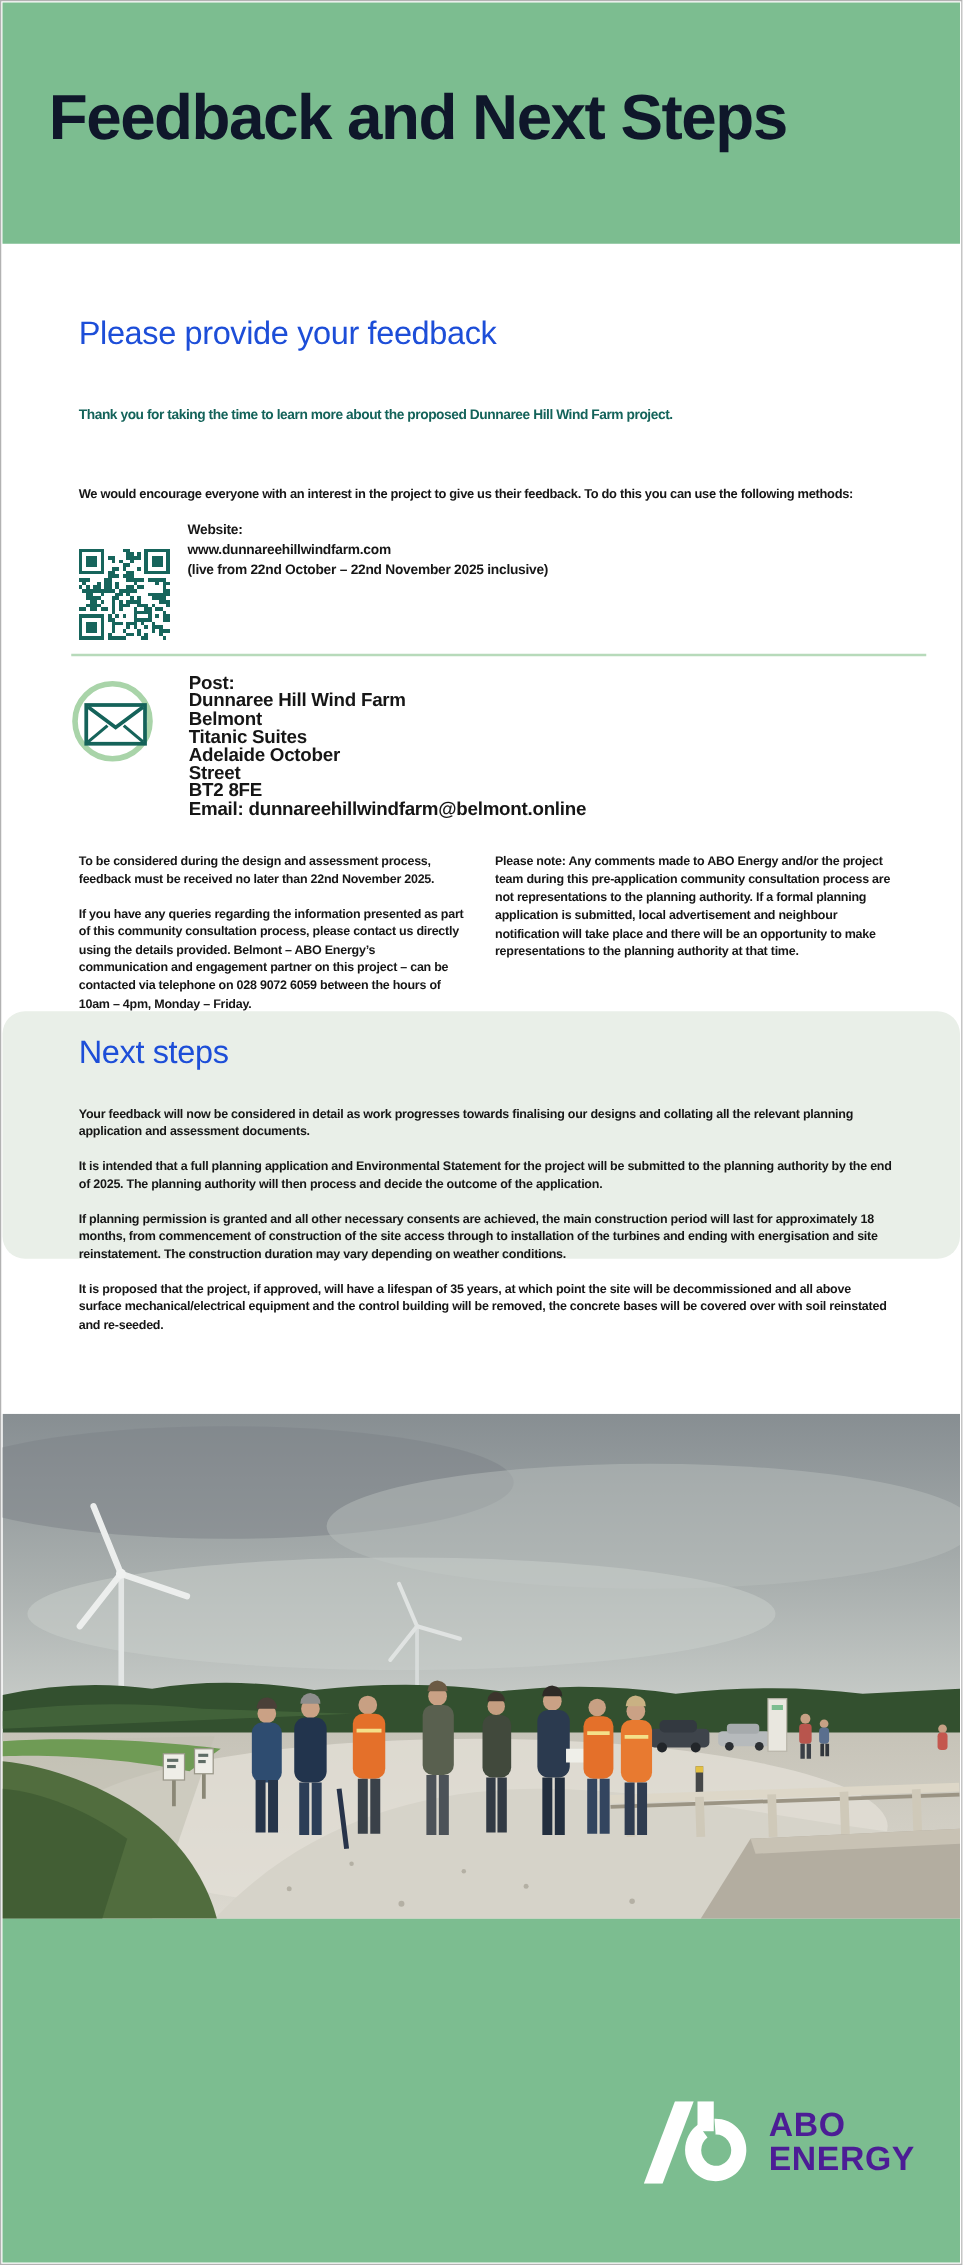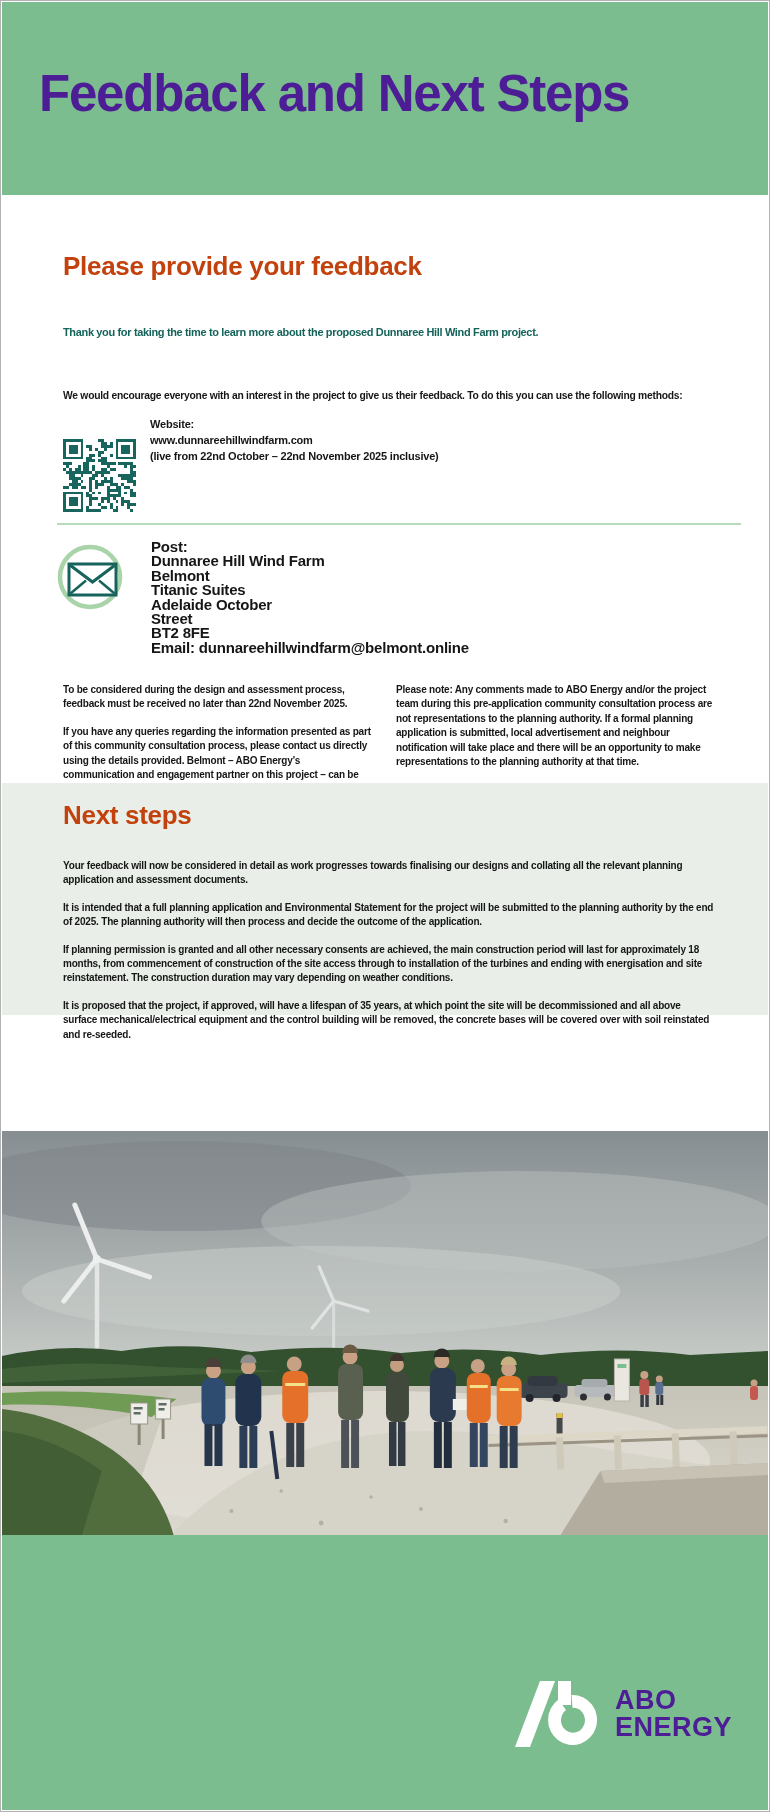--- a/index.html
+++ b/index.html
@@ -4,44 +4,44 @@
 <style>
   html,body{margin:0;padding:0;background:#e8e8e8;}
   .page{
     position:relative;width:770px;height:1812px;margin:0 auto;
     background:#ffffff;border:1px solid #b2b2b2;box-sizing:border-box;
     font-family:"Liberation Sans",sans-serif;overflow:hidden;
   }
   
   .header{position:absolute;top:1px;left:1px;right:1px;height:193px;background:#7cbd90;}
   .header h1{
-    position:absolute;left:37px;top:62px;margin:0;color:#4c1d95;
+    position:absolute;left:37px;top:62px;margin:0;color:#0f172a;
     font-size:51px;font-weight:700;letter-spacing:-1.2px;white-space:nowrap;
   }
   
-  .h2{margin:0;color:#c2410c;font-size:26px;font-weight:700;letter-spacing:-0.3px;}
+  .h2{margin:0;color:#1d4ed8;font-size:26px;font-weight:400;letter-spacing:-0.3px;}
   .feedback-heading{position:absolute;left:62px;top:250px;}
   .intro{
     position:absolute;left:62px;top:320px;width:660px;margin:0;
     color:#14635a;font-size:11px;font-weight:700;line-height:22.5px;letter-spacing:-0.35px;
   }
   .body-txt{color:#161616;font-size:10px;font-weight:700;line-height:14.4px;letter-spacing:-0.2px;}
   .methods{position:absolute;left:62px;top:388px;margin:0;white-space:nowrap;font-size:10.3px;letter-spacing:-0.25px;}
   .qr-wrap{position:absolute;left:62px;top:438px;width:73px;height:73px;}
   .qr-wrap svg{display:block;width:100%;height:100%;}
   .website{position:absolute;left:149px;top:416px;margin:0;line-height:15.8px;font-size:11px;}
   .website .lbl{display:block;}
   .divider{position:absolute;left:56px;top:522px;width:684px;height:2px;background:#b7daba;}
   .env-wrap{position:absolute;left:55px;top:542px;width:68px;height:68px;}
   .post{position:absolute;left:150px;top:539px;margin:0;line-height:14.4px;font-size:15px;}
   .cols{position:absolute;left:62px;top:682px;width:650px;display:flex;gap:25px;}
   .col-l{width:308px;} .col-r{width:317px;}
   .cols p{margin:0 0 13px 0;}
   
-  .nextsteps{position:absolute;top:782px;left:1px;right:1px;height:232px;background:#e9efe8;}
+  .nextsteps{position:absolute;top:808px;left:1px;right:1px;height:198px;background:#e9efe8;border-radius:18px;}
   .nextsteps .h2{position:absolute;left:61px;top:17px;}
   .ns-paras{position:absolute;left:61px;top:76px;width:652px;}
   .ns-paras p{margin:0 0 13px 0;}
   
   .photo{position:absolute;top:1130px;left:1px;right:1px;height:404px;}
   .photo svg{display:block;width:100%;height:100%;}
   
   .footer{position:absolute;top:1534px;left:1px;right:1px;bottom:1px;background:#7cbd90;}
   .logo{position:absolute;right:36px;top:146px;display:flex;align-items:center;gap:14px;}
   .logo .wordmark{color:#4c1d95;font-weight:700;font-size:27px;line-height:27px;letter-spacing:0.5px;}

